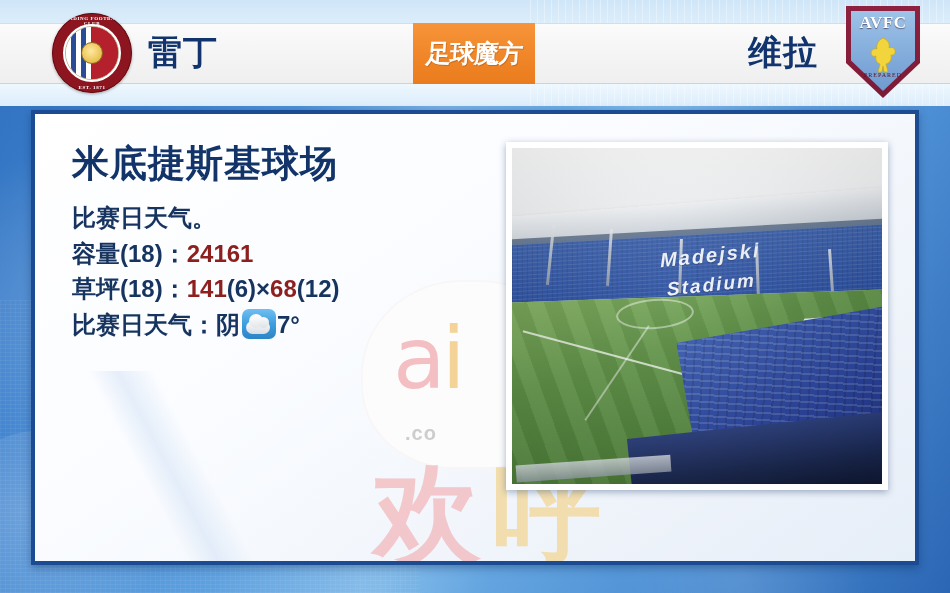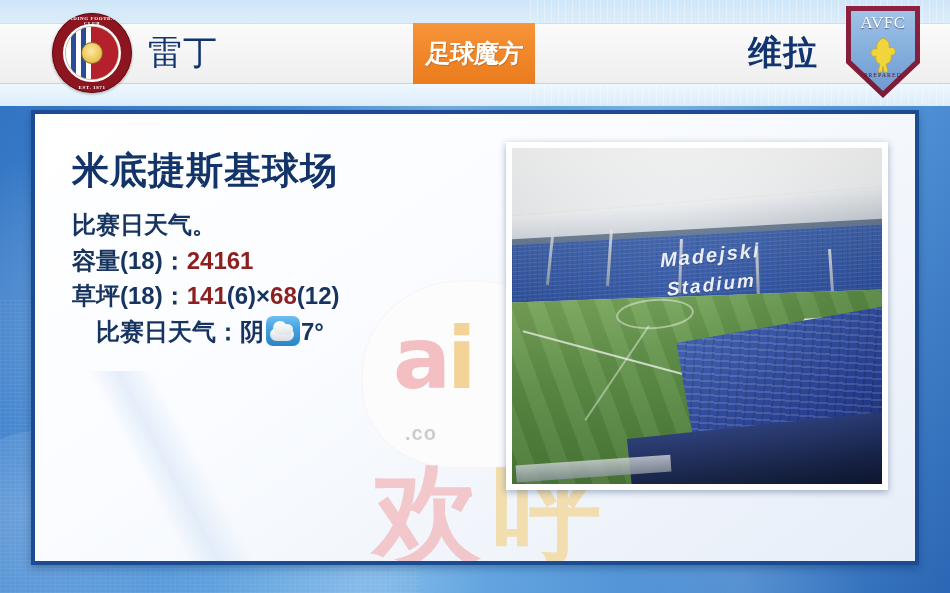--- a/index.html
+++ b/index.html
@@ -133,21 +133,21 @@
   .br-text .top, .br-text .bot {
     position: absolute; left: 0; width: 100%; text-align: center;
     font-size: 5px; letter-spacing: .6px; font-weight: bold;
   }
   .br-text .top { top: 3px; }
   .br-text .bot { bottom: 3px; }
 
   .team-name-left {
     position: absolute;
     left: 148px; top: 30px;
-    font-size: 34px; font-weight: normal;
+    font-size: 34px; font-weight: bold;
     color: #12346e;
     letter-spacing: 1px;
   }
   .team-name-right {
     position: absolute;
     right: 132px; top: 30px;
     font-size: 34px; font-weight: bold;
     color: #12346e;
     letter-spacing: 1px;
   }
@@ -179,21 +179,21 @@
   }
   .bv-inner {
     position: absolute; left: 5px; top: 5px; right: 5px; bottom: 7px;
     background: linear-gradient(180deg, #9fc3e8 0%, #87b0dd 45%, #6f9bd0 100%);
     clip-path: polygon(0% 0%, 100% 0%, 100% 62%, 50% 100%, 0% 62%);
   }
   .bv-avfc {
     position: absolute; left: 0; top: 7px; width: 100%;
     text-align: center;
     font-family: "Liberation Serif", serif;
-    font-size: 17px; font-weight: normal; color: #ffffff;
+    font-size: 17px; font-weight: bold; color: #ffffff;
     letter-spacing: .5px;
     text-shadow: 0 1px 1px rgba(40,10,25,.55);
   }
   .bv-lion {
     position: absolute; left: 50%; top: 30px;
     transform: translateX(-50%);
     width: 36px; height: 38px;
   }
   .bv-prepared {
     position: absolute; left: 0; bottom: 20px; width: 100%;
@@ -231,21 +231,21 @@
   }
   .wm-bubble {
     position: absolute; left: 10px; top: 0px;
     width: 215px; height: 185px;
     background: #fdfdfd;
     border-radius: 46% 46% 42% 42% / 50% 50% 44% 44%;
     box-shadow: 0 0 0 2px rgba(250,245,245,.9);
   }
   .wm-letters {
     position: absolute; left: 40px; top: 26px;
-    font-size: 86px; font-weight: bold;
+    font-size: 86px; font-weight: normal;
     letter-spacing: -4px;
     font-family: "DejaVu Sans", sans-serif;
   }
   .wm-l1 { color: #f4b9bd; }
   .wm-l2 { color: #f3cf8c; }
   .wm-dotcom {
     position: absolute; left: 52px; top: 140px;
     font-size: 20px; font-weight: bold; color: #c9c9c9;
     letter-spacing: 1px;
   }
@@ -258,21 +258,21 @@
   .wm-ying {
     position: absolute; left: 140px; top: 176px;
     font-size: 108px; font-weight: bold;
     color: #f2dba5;
     line-height: 1;
   }
 
   
   .info {
     position: absolute;
-    left: 37px; top: 32px;
+    left: 37px; top: 25px;
     width: 430px;
     z-index: 5;
   }
   .stadium-title {
     font-size: 37px;
     font-weight: bold;
     color: #123468;
     letter-spacing: 1px;
     margin-bottom: 11px;
     text-shadow: 0 1px 1px rgba(255,255,255,.9);
@@ -287,21 +287,20 @@
   .val-red {
     color: #8d1f1f;
   }
   .val-dark {
     color: #16345f;
   }
   .weather-row {
     display: flex;
     align-items: center;
     white-space: nowrap;
-    margin-left: 24px;
   }
   .weather-icon {
     display: inline-block;
     width: 34px; height: 30px;
     margin: 0 1px 0 2px;
     border-radius: 7px;
     background: linear-gradient(180deg, #6fbff2 0%, #3f9ede 50%, #2b84c6 100%);
     position: relative;
     vertical-align: middle;
     flex: 0 0 auto;

